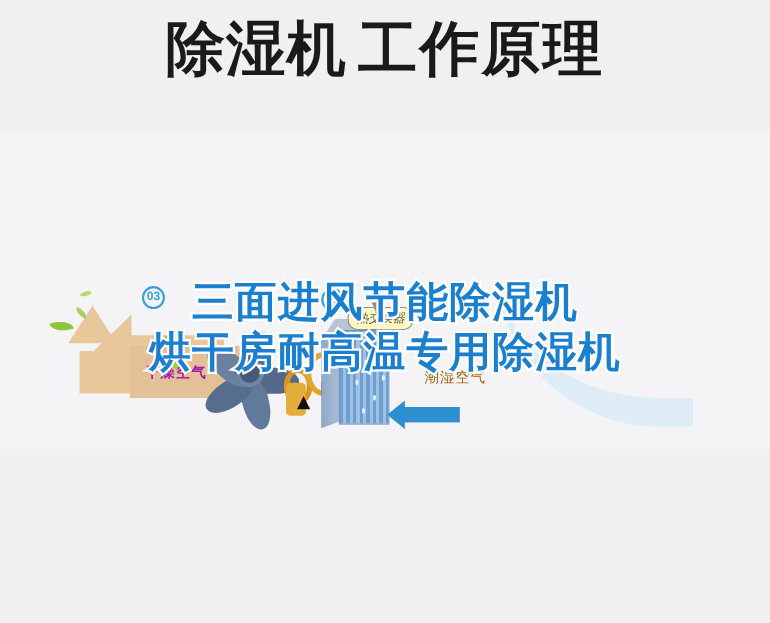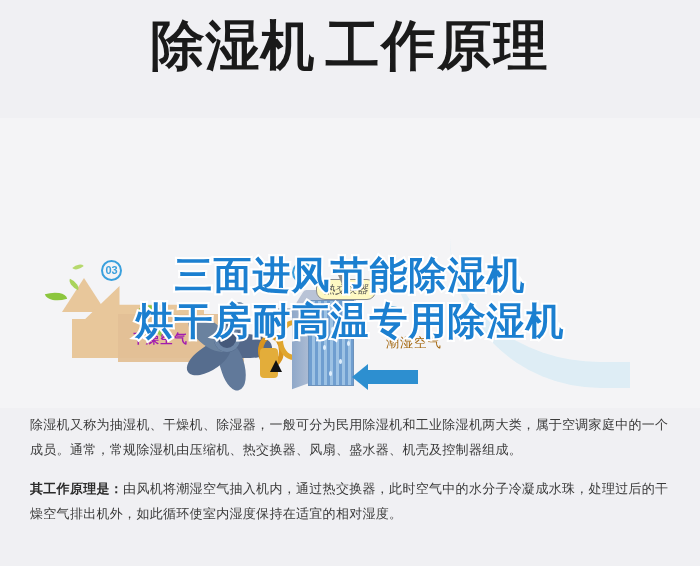--- a/index.html
+++ b/index.html
@@ -152,21 +152,21 @@
   
   .badge {
     position:absolute; width:21px; height:21px; border-radius:50%;
     border:2px solid #3aa0dd; color:#3aa0dd;
     font-size:11px; font-weight:bold;
     display:flex; align-items:center; justify-content:center;
     background:transparent; line-height:1;
   }
   .badge.b01 { left:382px; top:188px; }
   .badge.b02 { left:292px; top:144px; }
-  .badge.b03 { left:101px; top:142px;text-align:right; }
+  .badge.b03 { left:129px; top:142px;text-align:right; }
 
   .callout {
     position:absolute; left:316px; top:161px;
     padding:2px 7px; font-size:11px; color:#555;
     border:1px solid #8d8d8d; border-radius:9px; background:#fef9c3;
     white-space:nowrap;
     font-style:italic;
   }
   .callout-tail {
     position:absolute; left:338px; top:157px; width:0; height:0;
@@ -277,18 +277,14 @@
 
     <div class="label-wet">潮湿空气</div>
 
   </div>
 
   <div class="overlay">
     <span class="ol-line">三面进风节能除湿机</span>
     <span class="ol-line">烘干房耐高温专用除湿机</span>
   </div>
 
-  <div class="copy">
-    <p class="p1">除湿机又称为抽湿机、干燥机、除湿器，一般可分为民用除湿机和工业除湿机两大类，属于空调家庭中的一个成员。通常，常规除湿机由压缩机、热交换器、风扇、盛水器、机壳及控制器组成。</p>
-    <p class="p2"><span class="lead">其工作原理是：</span><span>由风机将潮湿空气抽入机内，通过热交换器，此时空气中的水分子冷凝成水珠，处理过后的干燥空气排出机外，如此循环使室内湿度保持在适宜的相对湿度。</span></p>
-  </div>
 
 </div>
 
 </body></html>

